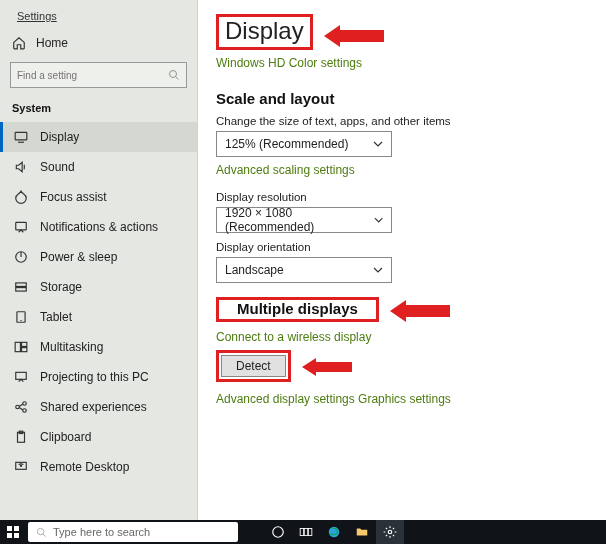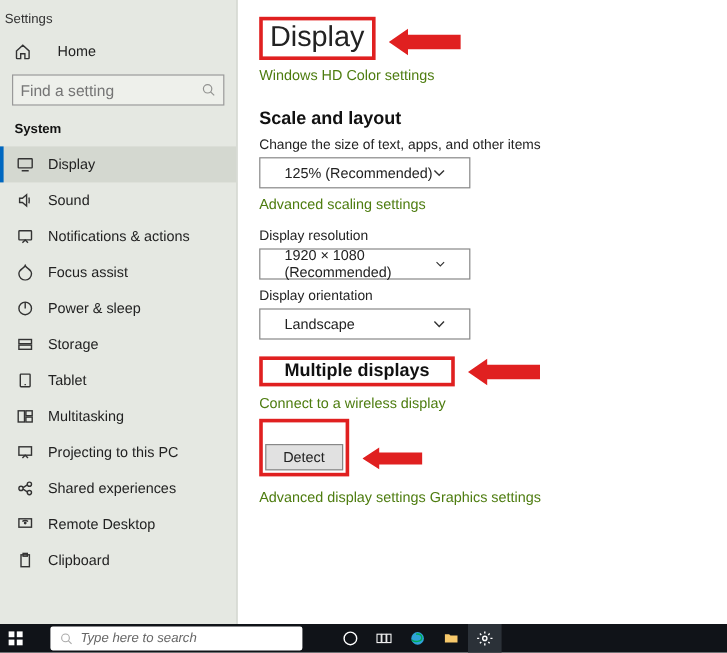--- a/index.html
+++ b/index.html
@@ -1,48 +1,48 @@
 <!DOCTYPE html>
 <html><head>
 <meta charset="utf-8">
 <style>
 * { margin: 0; padding: 0; box-sizing: border-box; font-family: "Segoe UI", Arial, sans-serif; }
 body { width: 606px; height: 544px; overflow: hidden; background: #fff; position: relative; }
 
 .app { display: flex; height: 520px; }
 .sidebar { width: 198px; background: #e5e8e2; padding: 10px 0 0 0; overflow-y: hidden; border-right: 1px solid #d0d3cc; }
-.sb-title { font-size: 11px; color: #333; padding: 0 0 8px 4px; }
-.home-row { display: flex; align-items: center; gap: 22px; padding: 6px 12px 8px 12px; font-size: 12px; color: #222; cursor: pointer; }
+.sb-title { font-size: 11px; color: #333; padding: 0 0 8px 17px; text-decoration: underline; }
+.home-row { display: flex; align-items: center; gap: 10px; padding: 6px 12px 8px 12px; font-size: 12px; color: #222; cursor: pointer; }
 .home-row svg { width: 14px; height: 14px; }
 .search-box { margin: 4px 10px 10px 10px; display: flex; align-items: center; border: 1px solid #999; background: #eef0eb; height: 26px; padding: 0 6px; font-size: 12px; color: #666; justify-content: space-between; }
-.search-box input { border: none; background: transparent; outline: none; font-size: 13px; width: 140px; }
+.search-box input { border: none; background: transparent; outline: none; font-size: 10px; width: 140px; }
 .search-box svg { width: 12px; height: 12px; opacity: .6; }
 .section-label { font-size: 11px; font-weight: 600; padding: 4px 12px 8px 12px; color: #111; }
 .nav-item { display: flex; align-items: center; gap: 12px; padding: 8px 12px 8px 14px; font-size: 12px; color: #222; cursor: pointer; position: relative; }
 .nav-item.active { background: #d4d8d0; }
 .nav-item.active::before { content:""; position:absolute; left:0; top:0; bottom:0; width:3px; background:#0067c0; }
 .nav-item svg { width: 14px; height: 14px; flex-shrink:0; }
 
 .main { flex: 1; padding: 14px 18px 0 18px; overflow-y: hidden; font-size: 12px; color: #222; }
 .page-title { font-size: 24px; font-weight: 400; display: inline-block; }
 .hi-box { border: 3px solid #e02020; padding: 0 6px 2px 6px; display: inline-block; }
 .link { color: #4d7c0f; font-size: 12px; cursor: pointer; display: inline-block; margin: 6px 0; }
 .sec-heading { font-size: 15px; font-weight: 600; margin: 14px 0 8px 0; color: #111; }
 .field-label { font-size: 11.5px; margin: 8px 0 4px 0; color: #222; }
-.select { width: 176px; height: 26px; border: 1px solid #888; background: #fff; display: flex; align-items: center; justify-content: space-between; padding: 0 20px; font-size: 12px; cursor: pointer; }
+.select { width: 176px; height: 26px; border: 1px solid #888; background: #fff; display: flex; align-items: center; justify-content: space-between; padding: 0 8px; font-size: 12px; cursor: pointer; }
 .select svg { width: 10px; height: 10px; }
 .helper { font-size: 11.5px; color: #222; margin: 8px 0 6px 0; line-height: 1.3; }
-.btn { display: inline-block; border: 1px solid #888; background: #e1e1e1; padding: 3px 14px; font-size: 12px; cursor: pointer; margin-top: 16px; }
+.btn { display: inline-block; border: 1px solid #888; background: #e1e1e1; padding: 3px 14px; font-size: 12px; cursor: pointer; }
 .red-arrow { display:inline-block; vertical-align: middle; margin-left: 8px; }
 .red-arrow svg { display:block; }
 
 .taskbar { position:absolute; left:0; right:0; bottom:0; height:24px; background:#101318; display:flex; align-items:center; }
 .tb-start { width:26px; height:24px; display:flex; align-items:center; justify-content:center; cursor:pointer; }
 .tb-start svg { width:12px; height:12px; }
-.tb-search { display:flex; align-items:center; background:#fff; height:20px; margin-left:16px; border-radius:2px; padding:0 8px; gap:6px; width:210px; cursor:text;font-style:italic; }
+.tb-search { display:flex; align-items:center; background:#fff; height:20px; margin-left:2px; border-radius:2px; padding:0 8px; gap:6px; width:210px; cursor:text; }
 .tb-search svg { width:11px; height:11px; opacity:.5; }
 .tb-search span { font-size:11px; color:#666; }
 .tb-icons { display:flex; align-items:center; gap:0; margin-left:26px; }
 .tb-icon { width:28px; height:24px; display:flex; align-items:center; justify-content:center; cursor:pointer; }
 .tb-icon svg { width:14px; height:14px; }
 </style>
 </head>
 <body>
 
 <div class="app">
@@ -72,30 +72,30 @@
     </div>
     <div class="nav-item">
       <svg viewBox="0 0 24 24" fill="none" stroke="#333" stroke-width="2">
           <path d="M4 9v6h4l6 5V4l-6 5H4z"></path>
           <path d="M17 8c1 1 1 7 0 8"></path>
         </svg>
       <span>Sound</span>
     </div>
     <div class="nav-item">
       <svg viewBox="0 0 24 24" fill="none" stroke="#333" stroke-width="2">
+          <path d="M12 2c-2 5-9 5-9 12a9 9 0 0 0 18 0c0-7-7-7-9-12z"></path>
+        </svg>
+      <span>Focus assist</span>
+    </div>
+    <div class="nav-item">
+      <svg viewBox="0 0 24 24" fill="none" stroke="#333" stroke-width="2">
           <rect x="3" y="4" width="18" height="13" rx="1"></rect>
           <path d="M8 21l4-4 4 4"></path>
         </svg>
       <span>Notifications &amp; actions</span>
-    </div>
-    <div class="nav-item">
-      <svg viewBox="0 0 24 24" fill="none" stroke="#333" stroke-width="2">
-          <path d="M12 2c-2 5-9 5-9 12a9 9 0 0 0 18 0c0-7-7-7-9-12z"></path>
-        </svg>
-      <span>Focus assist</span>
     </div>
     <div class="nav-item">
       <svg viewBox="0 0 24 24" fill="none" stroke="#333" stroke-width="2">
           <circle cx="12" cy="12" r="9"></circle>
           <line x1="12" y1="3" x2="12" y2="12"></line>
         </svg>
       <span>Power &amp; sleep</span>
     </div>
     <div class="nav-item">
       <svg viewBox="0 0 24 24" fill="none" stroke="#333" stroke-width="2">
@@ -131,32 +131,32 @@
           <circle cx="6" cy="12" r="3"></circle>
           <circle cx="18" cy="6" r="3"></circle>
           <circle cx="18" cy="18" r="3"></circle>
           <line x1="9" y1="11" x2="15" y2="7"></line>
           <line x1="9" y1="13" x2="15" y2="17"></line>
         </svg>
       <span>Shared experiences</span>
     </div>
     <div class="nav-item">
       <svg viewBox="0 0 24 24" fill="none" stroke="#333" stroke-width="2">
+          <rect x="6" y="4" width="12" height="17"></rect>
+          <rect x="9" y="2" width="6" height="4"></rect>
+        </svg>
+      <span>Clipboard</span>
+    </div>
+    <div class="nav-item">
+      <svg viewBox="0 0 24 24" fill="none" stroke="#333" stroke-width="2">
           <rect x="3" y="4" width="18" height="12"></rect>
           <circle cx="12" cy="10" r="1"></circle>
           <path d="M8 8c2-2 6-2 8 0"></path>
         </svg>
       <span>Remote Desktop</span>
-    </div>
-    <div class="nav-item">
-      <svg viewBox="0 0 24 24" fill="none" stroke="#333" stroke-width="2">
-          <rect x="6" y="4" width="12" height="17"></rect>
-          <rect x="9" y="2" width="6" height="4"></rect>
-        </svg>
-      <span>Clipboard</span>
     </div>
   </div>
 
   <div class="main">
     <div>
       <span class="hi-box"><span class="page-title">Display</span></span>
       <span class="red-arrow"><svg width="60" height="26">
             <polygon points="0,13 16,2 16,7 60,7 60,19 16,19 16,24" fill="#e02020"></polygon>
           </svg></span>
     </div>

